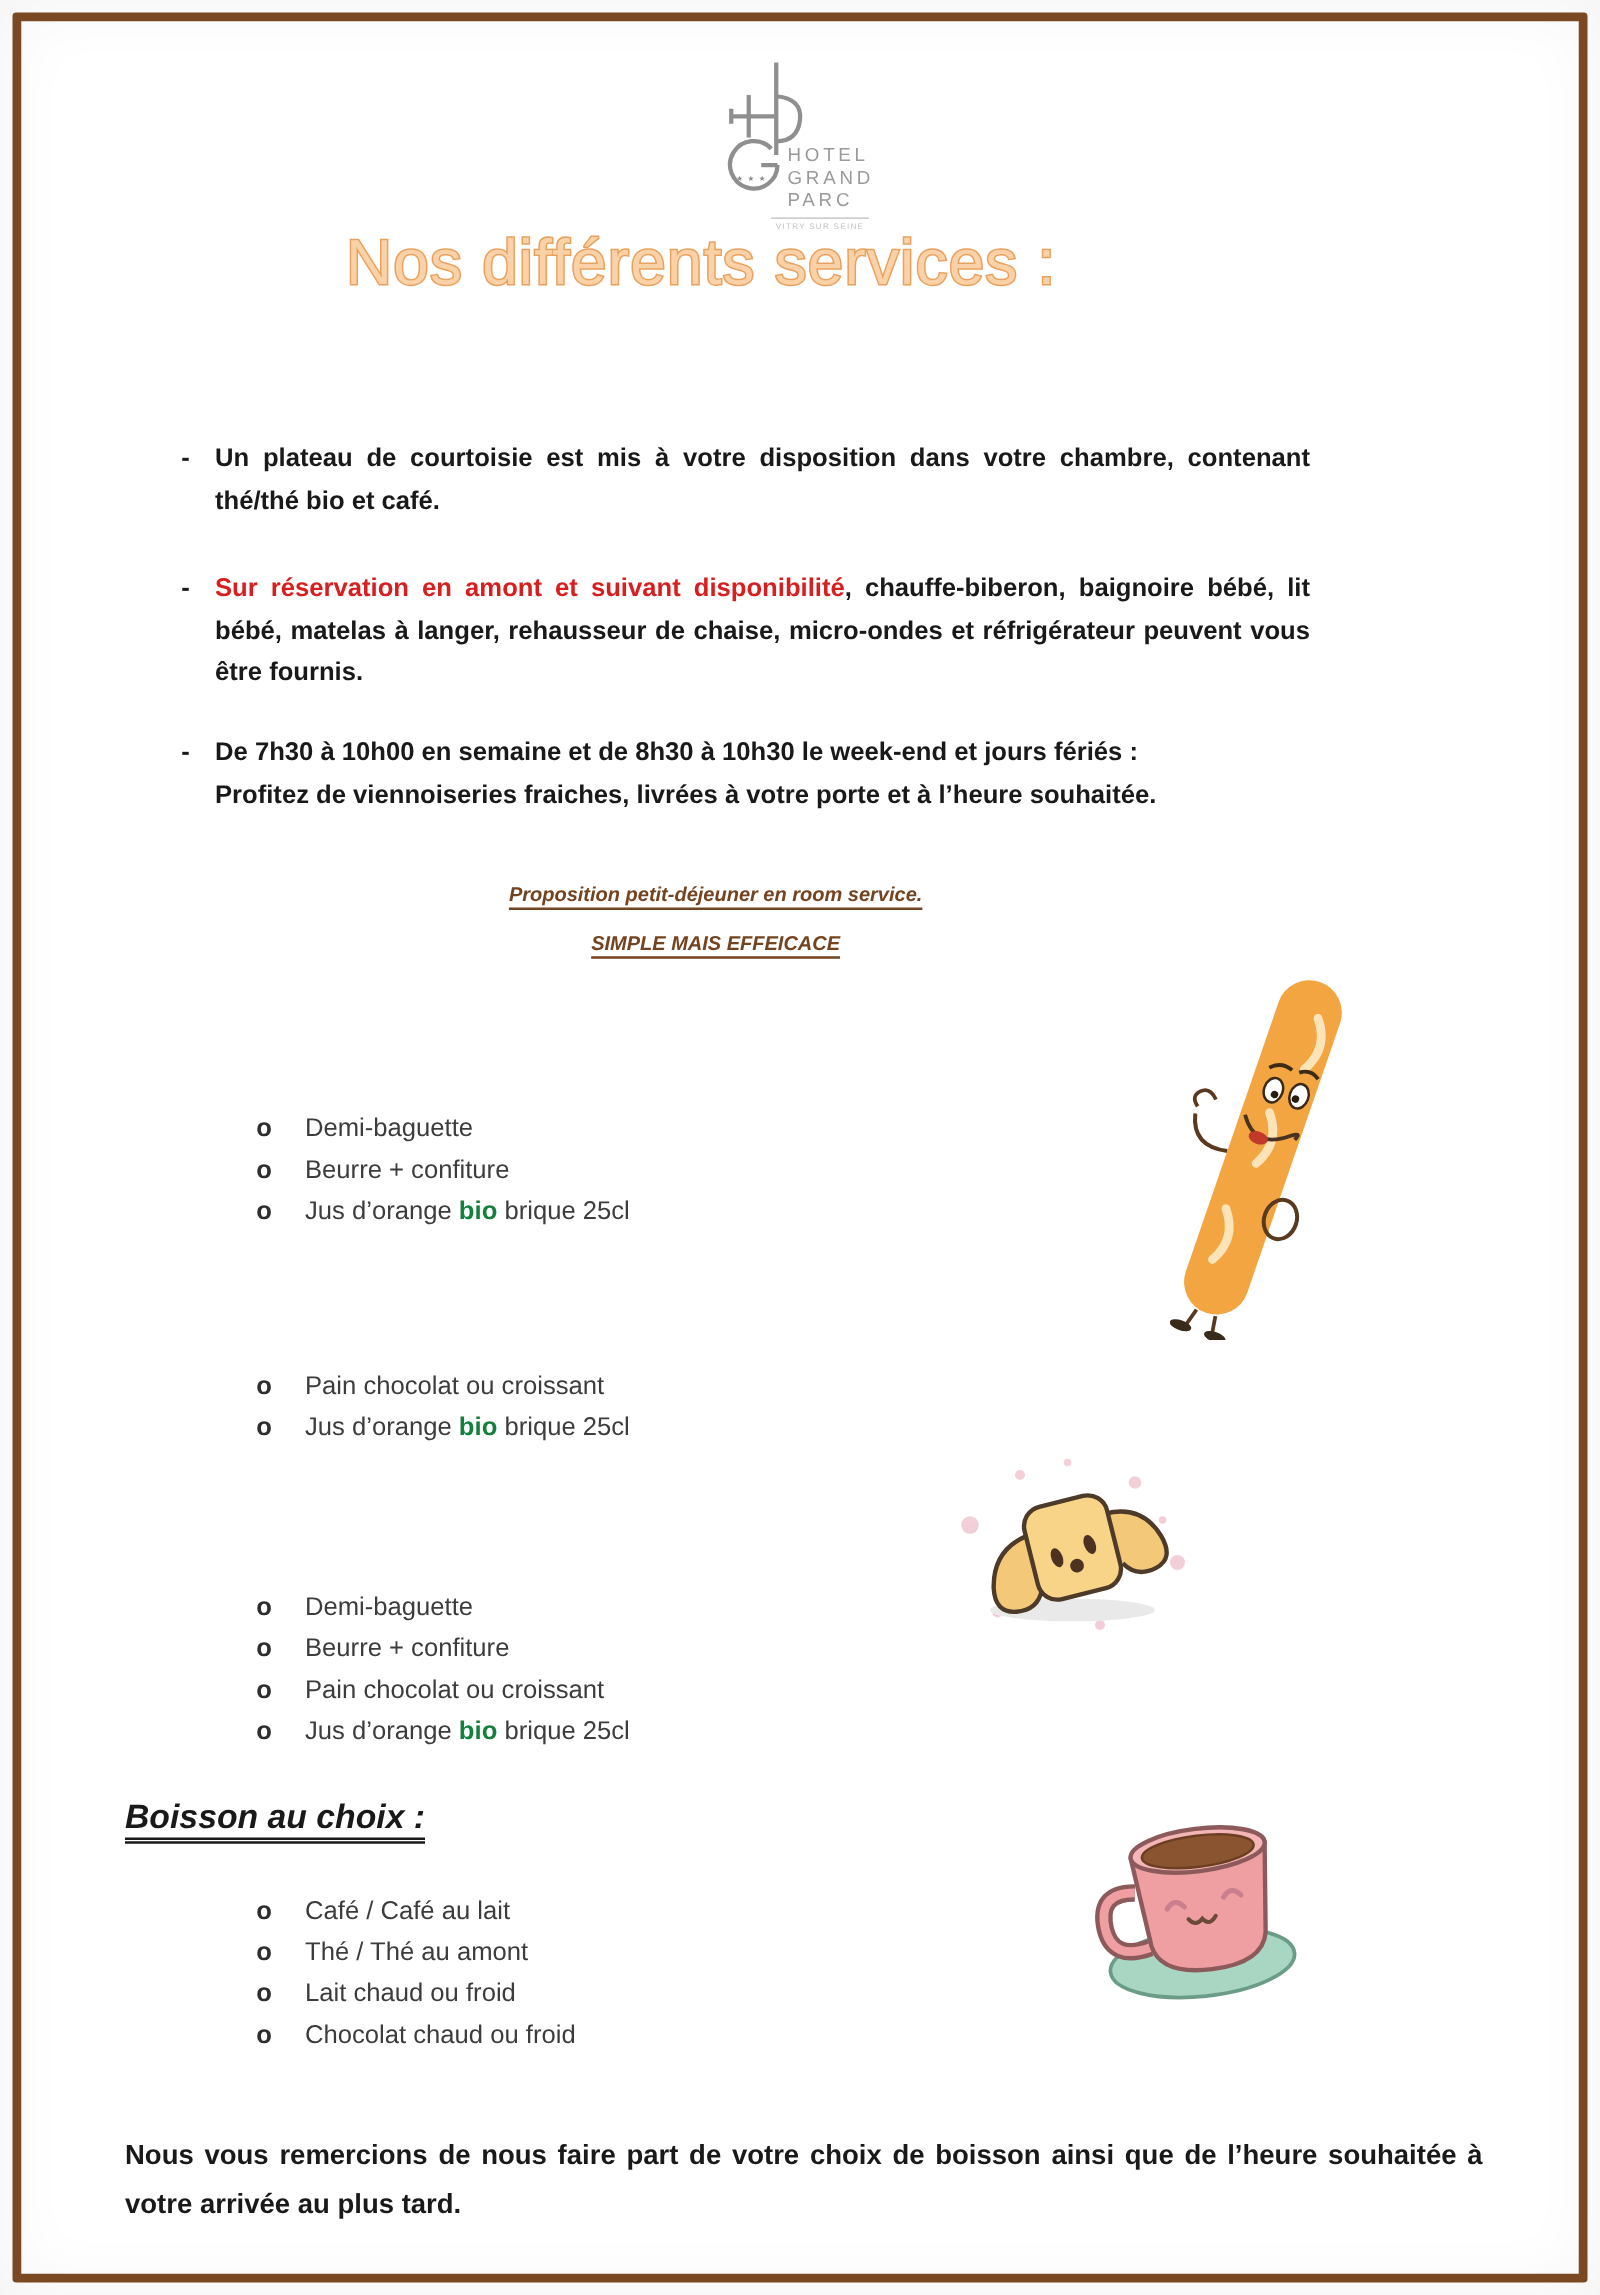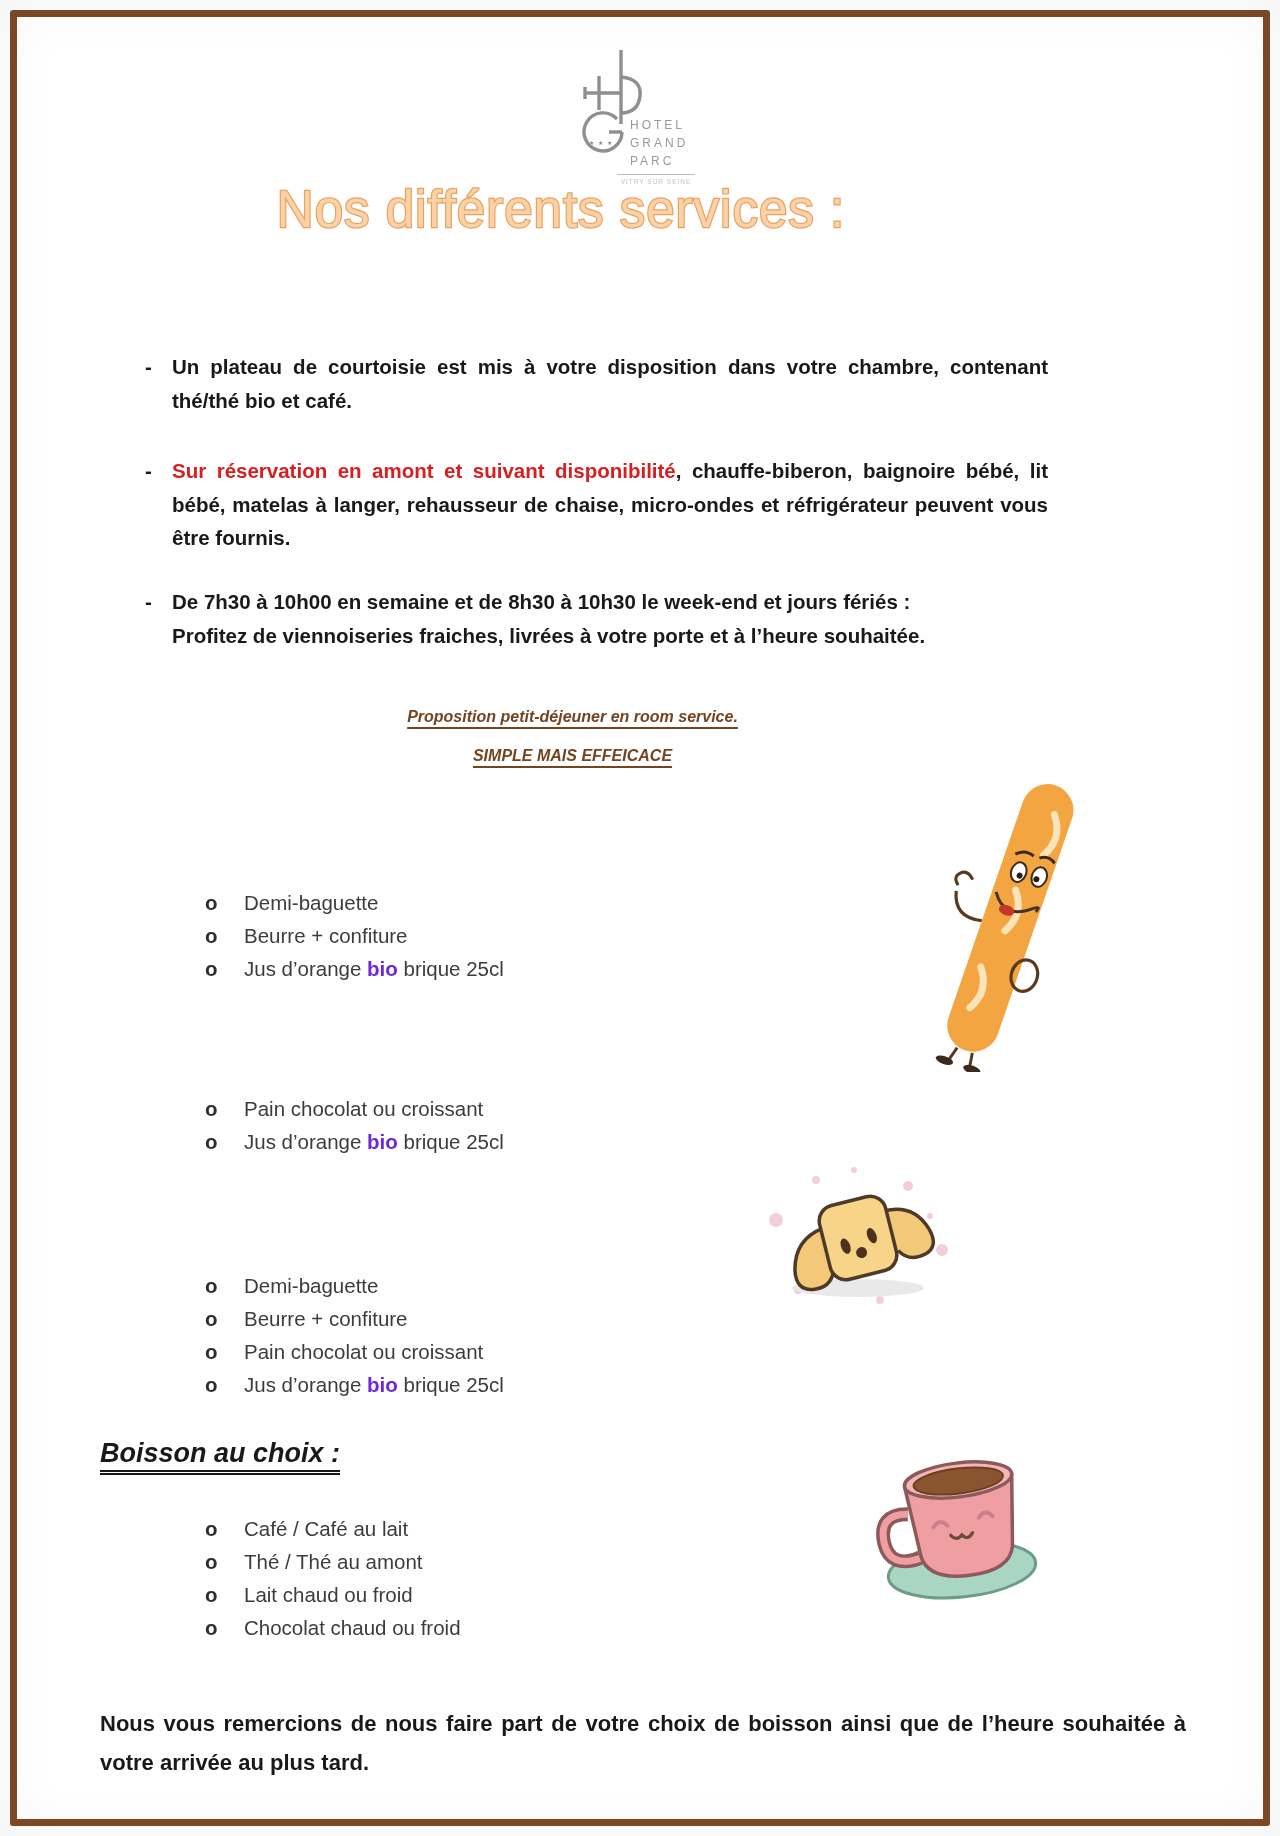--- a/index.html
+++ b/index.html
@@ -5,21 +5,21 @@
   html,body{margin:0;padding:0;background:#ffffff;}
   .page{position:relative;width:1280px;height:1836px;background:#fff;
         font-family:"Liberation Sans",sans-serif;overflow:hidden;
         box-shadow:inset 0 0 60px rgba(0,0,0,.05);}
   .frame{position:absolute;inset:10px;border:7px solid var(--frame,#7a4822);
          border-radius:3px;pointer-events:none;}
 
   
   .logo-mono{position:absolute;left:576px;top:48px;}
   .logo-text{position:absolute;left:630px;top:116px;color:var(--logo-gray,#9a9a9a);
-             font-size:12px;letter-spacing:3px;line-height:18px;}
+             font-size:15px;letter-spacing:3px;line-height:18px;}
   .logo-stars{position:absolute;left:589px;top:139px;color:#8a8a8a;font-size:6px;letter-spacing:1px;}
   .logo-rule{position:absolute;left:617px;top:174px;width:78px;height:1px;background:#bdbdbd;}
   .logo-tagline{position:absolute;left:612px;top:178px;width:88px;text-align:center;
                 font-size:6.5px;color:#c2c2c2;letter-spacing:1px;}
 
   
   .title{position:absolute;left:5px;top:180px;width:1112px;margin:0;text-align:center;
          font-size:51px;font-weight:normal;letter-spacing:1px;
          color:var(--title-fill,#fbd2a8);
          -webkit-text-stroke:2.4px var(--title-outline,#e9a25e);
@@ -43,21 +43,21 @@
   
   .pack-h{position:absolute;left:100px;margin:0;font-size:27px;font-style:italic;
           font-weight:bold;color:var(--brown,#74431f);
           text-decoration:underline;text-decoration-thickness:2.5px;text-underline-offset:7px;}
   .pack-h.black{color:var(--ink,#191919);text-decoration:none;
                 border-bottom:5px double var(--ink,#191919);padding-bottom:1px;}
   .olist{position:absolute;left:205px;margin:0;padding:0;list-style:none;
          font-size:20.5px;color:var(--list-ink,#3c3c3c);}
   .olist li{position:relative;padding-left:39px;height:33px;line-height:33px;white-space:nowrap;}
   .olist .om{position:absolute;left:0;font-weight:bold;color:#2e2e2e;}
-  .olist b{color:#6d28d9;}
+  .olist b{color:#15803d;}
 
   
   .closing{position:absolute;left:100px;top:1682px;width:1086px;font-size:22px;
            font-weight:bold;color:var(--ink,#191919);line-height:39px;text-align:justify;}
 
   .illus{position:absolute;}
 </style>
 </head>
 <body>
 

